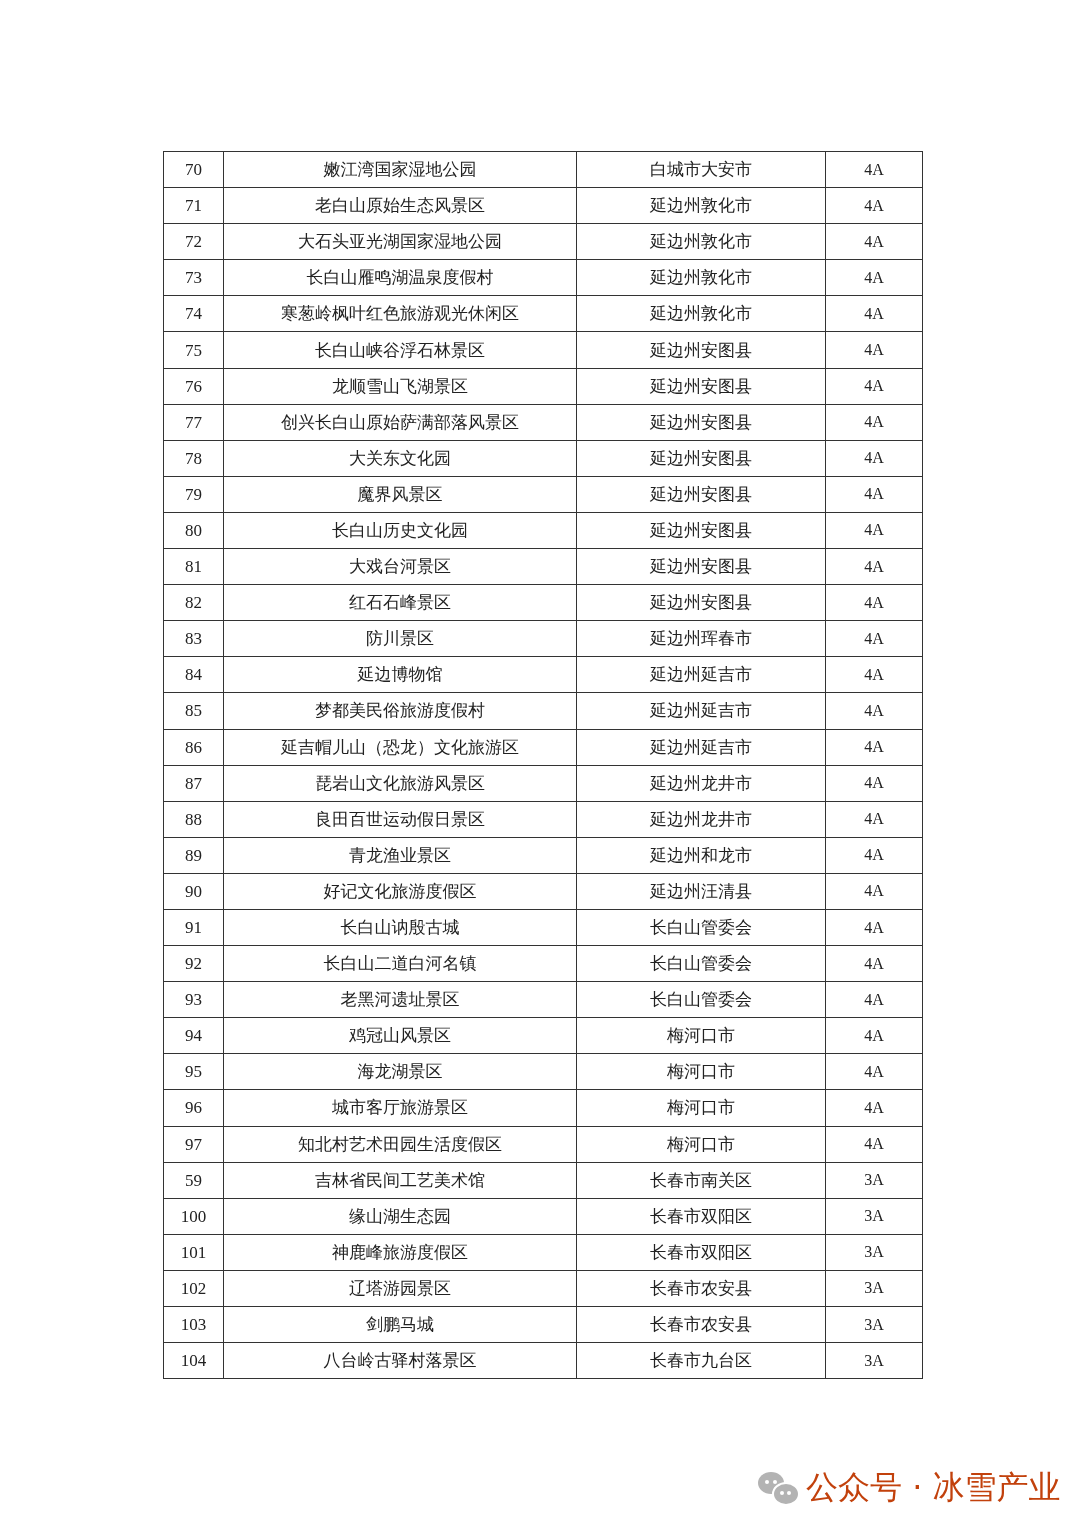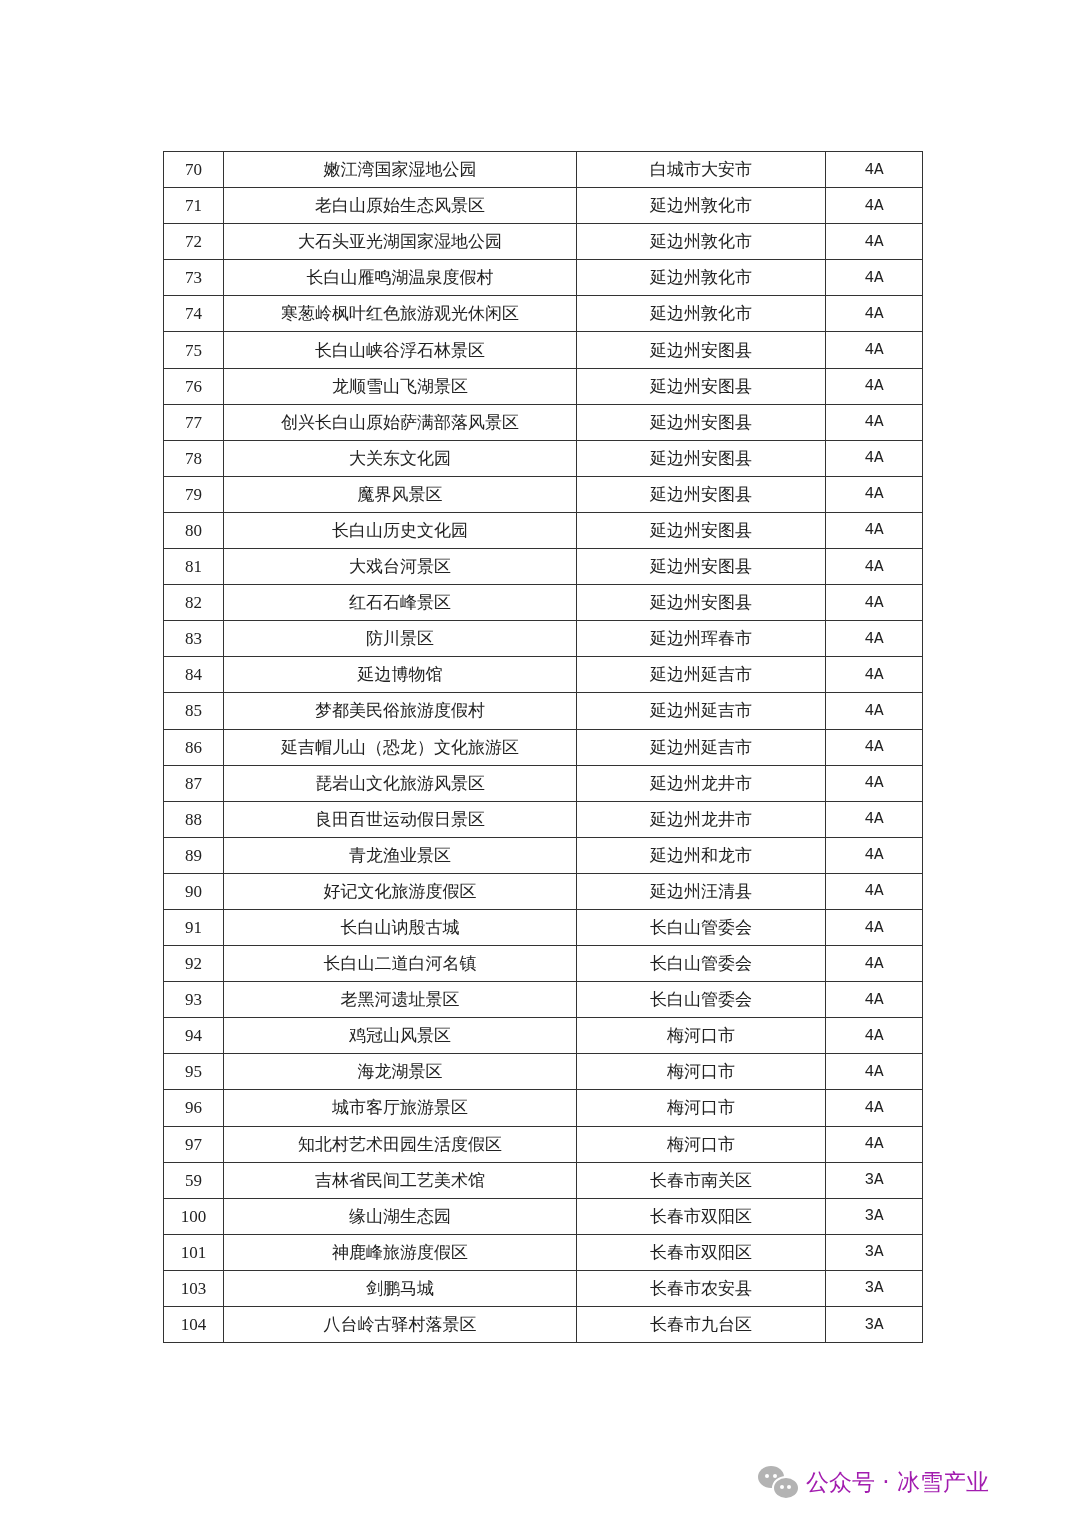--- a/index.html
+++ b/index.html
@@ -3,24 +3,24 @@
 <meta charset="utf-8">
 <style>
   html, body { margin:0; padding:0; background:#ffffff; }
   body { width:1080px; height:1527px; position:relative; overflow:hidden;
          font-family: "DejaVu Serif", "Liberation Serif", serif; color:#222; }
   .table-wrap { position:absolute; left:163px; top:131px; width:759px;margin-top:20px; }
   table { border-collapse:collapse; width:759px; table-layout:fixed; }
   td { border:1px solid #333; height:35.1px; padding:0; text-align:center;
        vertical-align:middle; font-size:17px; line-height:1; }
   td.num { font-family: "Liberation Serif", serif; font-size:17px; }
-  td.grade { font-family: Liberation Mono, monospace; font-size:16px; }
+  td.grade { font-family: Liberation Serif, serif; font-size:16px; }
   col.c1 { width:60px; } col.c2 { width:353px; } col.c3 { width:249px; } col.c4 { width:97px; }
   .footer { position:absolute; left:758px; top:1466px; display:flex; align-items:center;
-            color:#a21caf; font-family:"DejaVu Sans", sans-serif; font-size:23px; }
+            color:#c2410c; font-family:"DejaVu Sans", sans-serif; font-size:32px; }
   .wechat { width:40px; height:32px; position:relative; margin-right:8px; }
   .bubble1 { position:absolute; left:0; top:0; width:26px; height:22px; border-radius:50%; background:#b3b3b3; }
   .bubble2 { position:absolute; left:14px; top:10px; width:24px; height:20px; border-radius:50%; background:#b3b3b3; border:2px solid #fff; }
   .eye { position:absolute; width:4px; height:4px; border-radius:50%; background:#fff; }
 </style>
 </head>
 <body>
 
 <div class="table-wrap">
   <table>
@@ -208,20 +208,26 @@
         <tr>
           <td class="num">100</td>
           <td>缘山湖生态园</td>
           <td>长春市双阳区</td>
           <td class="grade">3A</td>
         </tr>
         <tr>
           <td class="num">101</td>
           <td>神鹿峰旅游度假区</td>
           <td>长春市双阳区</td>
+          <td class="grade">3A</td>
+        </tr>
+        <tr>
+          <td class="num">102</td>
+          <td>辽塔游园景区</td>
+          <td>长春市农安县</td>
           <td class="grade">3A</td>
         </tr>
         <tr>
           <td class="num">103</td>
           <td>剑鹏马城</td>
           <td>长春市农安县</td>
           <td class="grade">3A</td>
         </tr>
         <tr>
           <td class="num">104</td>

